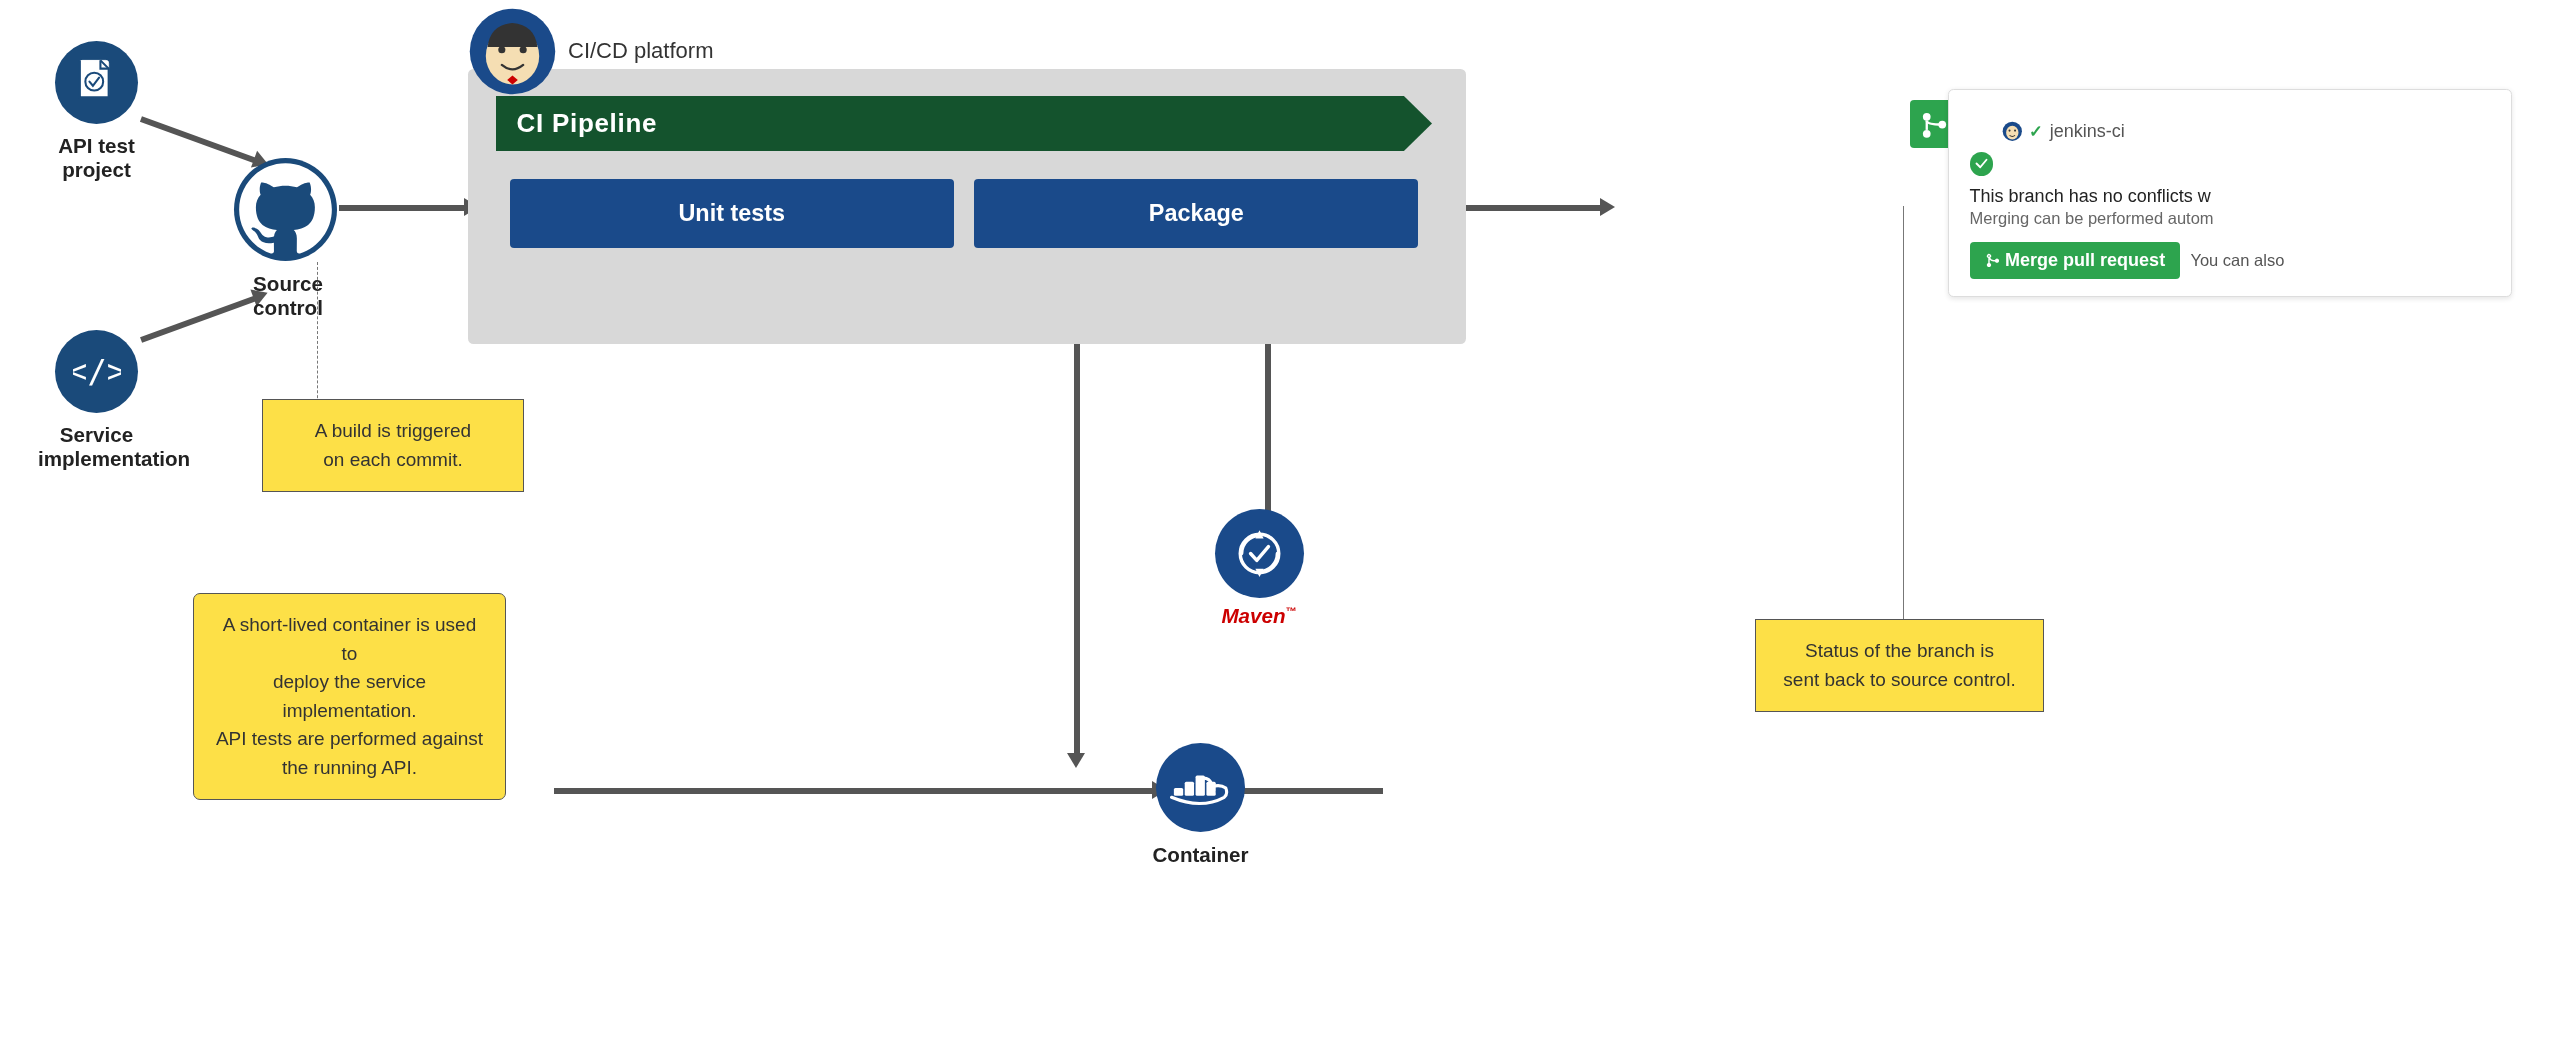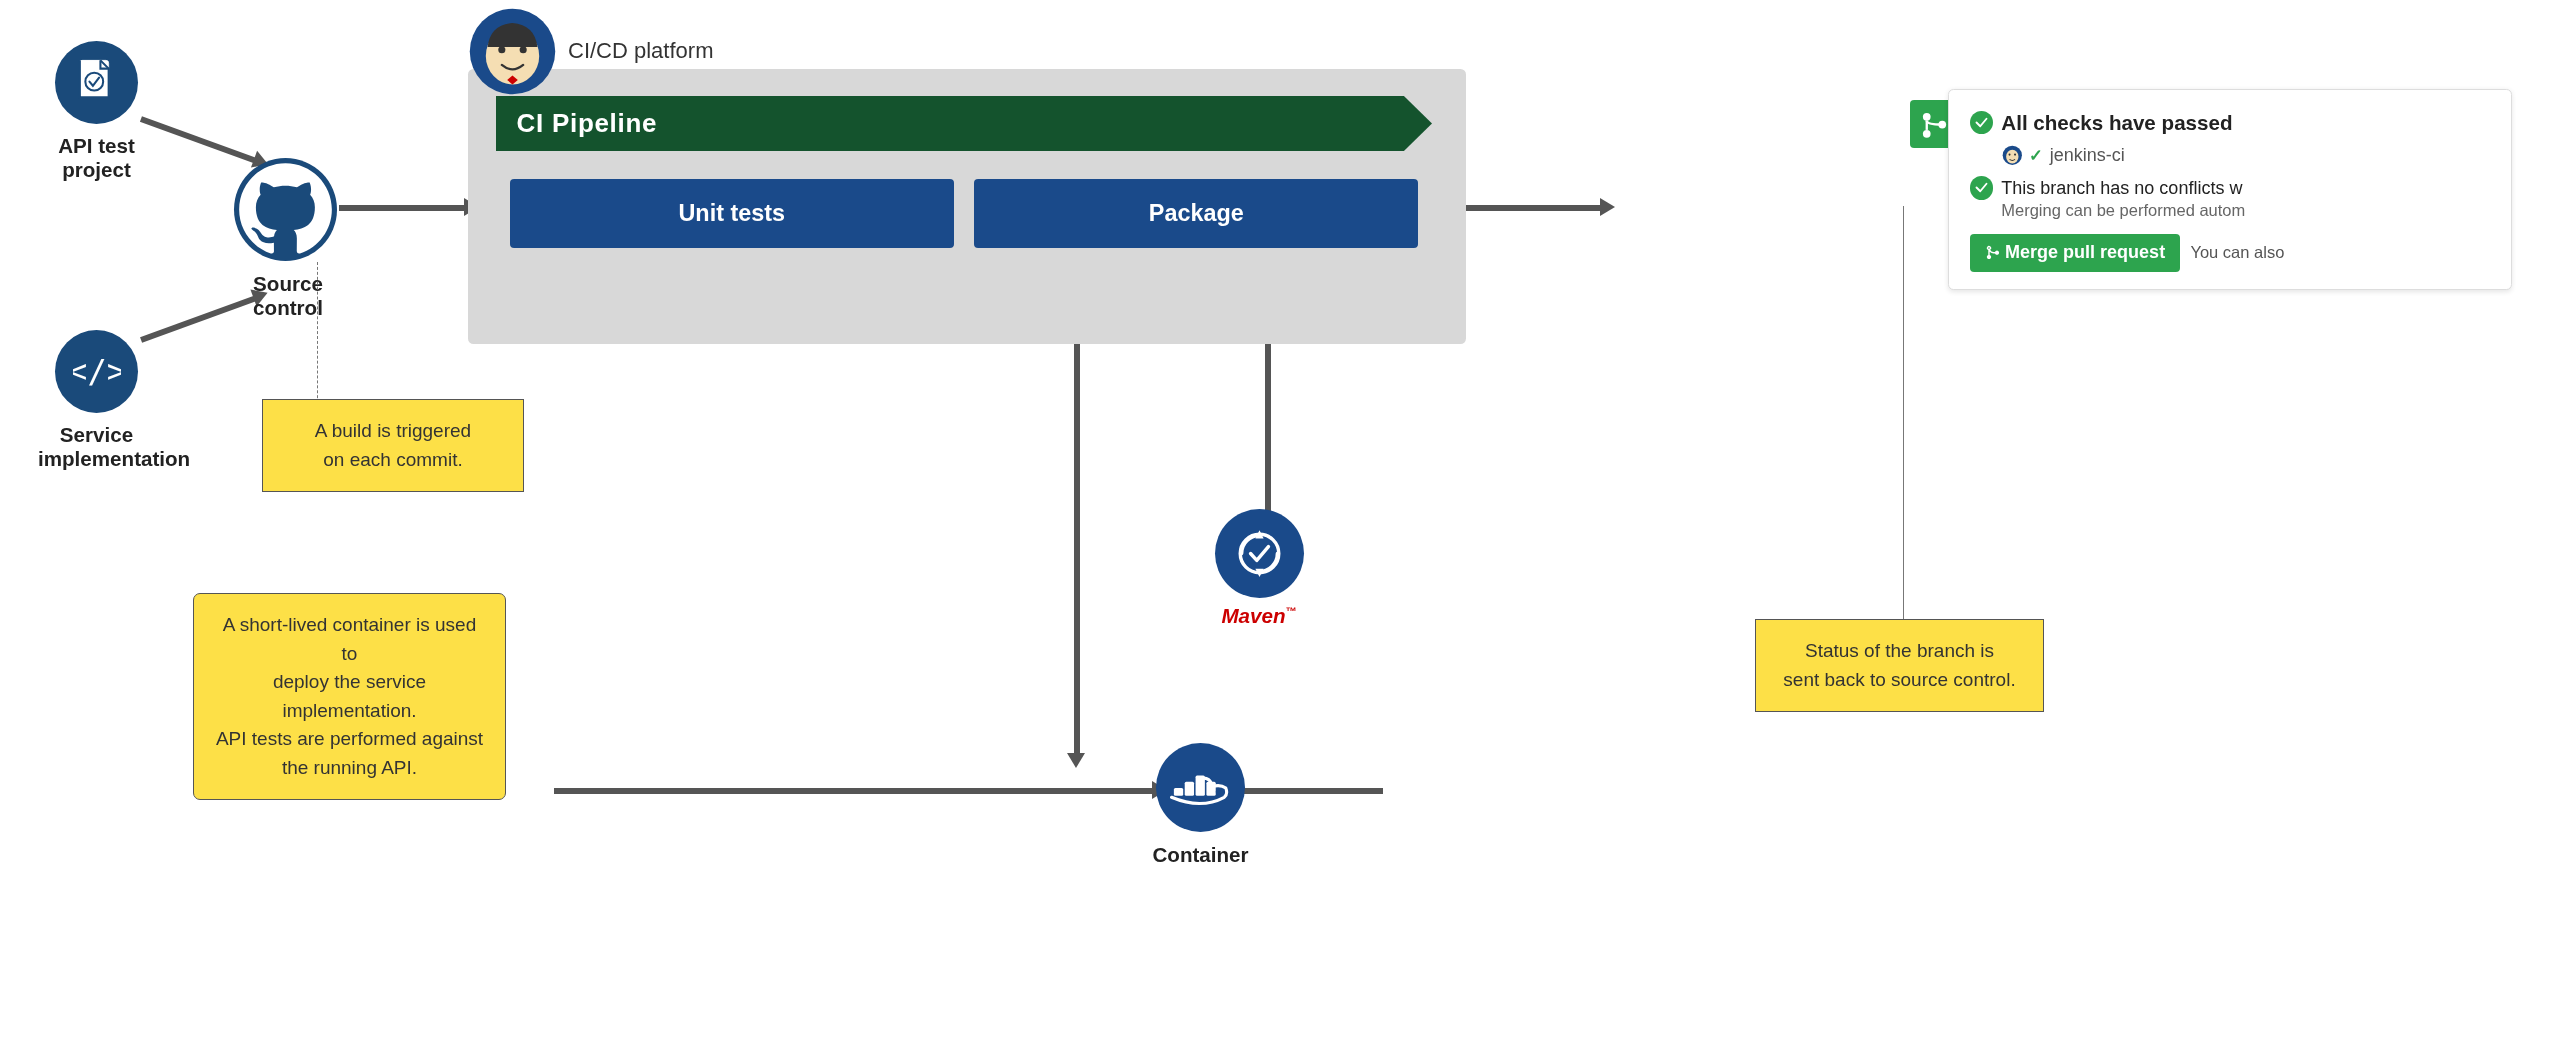--- a/index.html
+++ b/index.html
@@ -398,20 +398,21 @@
     .check-icon-small {
       color: #2da44e;
       font-size: 16.5px;
       font-weight: 700;
     }
     .branch-no-conflict-row {
       display: flex;
       align-items: flex-start;
       gap: 8.3px;
       margin: 10.3px 0;
+      flex-direction: column;
     }
     .branch-text {
       font-size: 18px;
       color: #222;
       line-height: 1.4;
     }
     .branch-sub {
       font-size: 16.5px;
       color: #666;
     }
@@ -654,28 +655,20 @@
       <circle cx="10" cy="10" r="5" fill="white"></circle>
       <circle cx="10" cy="32" r="5" fill="white"></circle>
       <circle cx="30" cy="20" r="5" fill="white"></circle>
       <line x1="10" y1="15" x2="10" y2="27" stroke="white" stroke-width="3"></line>
       <path d="M10 15 Q10 20 30 20" fill="none" stroke="white" stroke-width="3"></path>
     </svg>
   </div>
 
   <div class="pr-panel">
 
-    <div class="pr-checks-header">
-      <div class="check-green-circle">
-        <svg viewBox="0 0 24 24" fill="none" width="15" height="15">
-          <polyline points="4,12 10,18 20,6" stroke="white" stroke-width="3" stroke-linecap="round" stroke-linejoin="round"></polyline>
-        </svg>
-      </div>
-      <span class="checks-passed-text">All checks have passed</span>
-    </div>
 
     <div class="jenkins-ci-row">
 
       <svg viewBox="0 0 30 30" width="20.6" height="20.6" xmlns="http://www.w3.org/2000/svg">
         <circle cx="15" cy="15" r="14" fill="#1a4a8a"></circle>
         <ellipse cx="15" cy="17" rx="9" ry="10" fill="#f5deb3"></ellipse>
         <circle cx="11" cy="14" r="1.5" fill="#333"></circle>
         <circle cx="19" cy="14" r="1.5" fill="#333"></circle>
         <path d="M11 21 Q15 24 19 21" fill="none" stroke="#333" stroke-width="1.5"></path>
       </svg>

